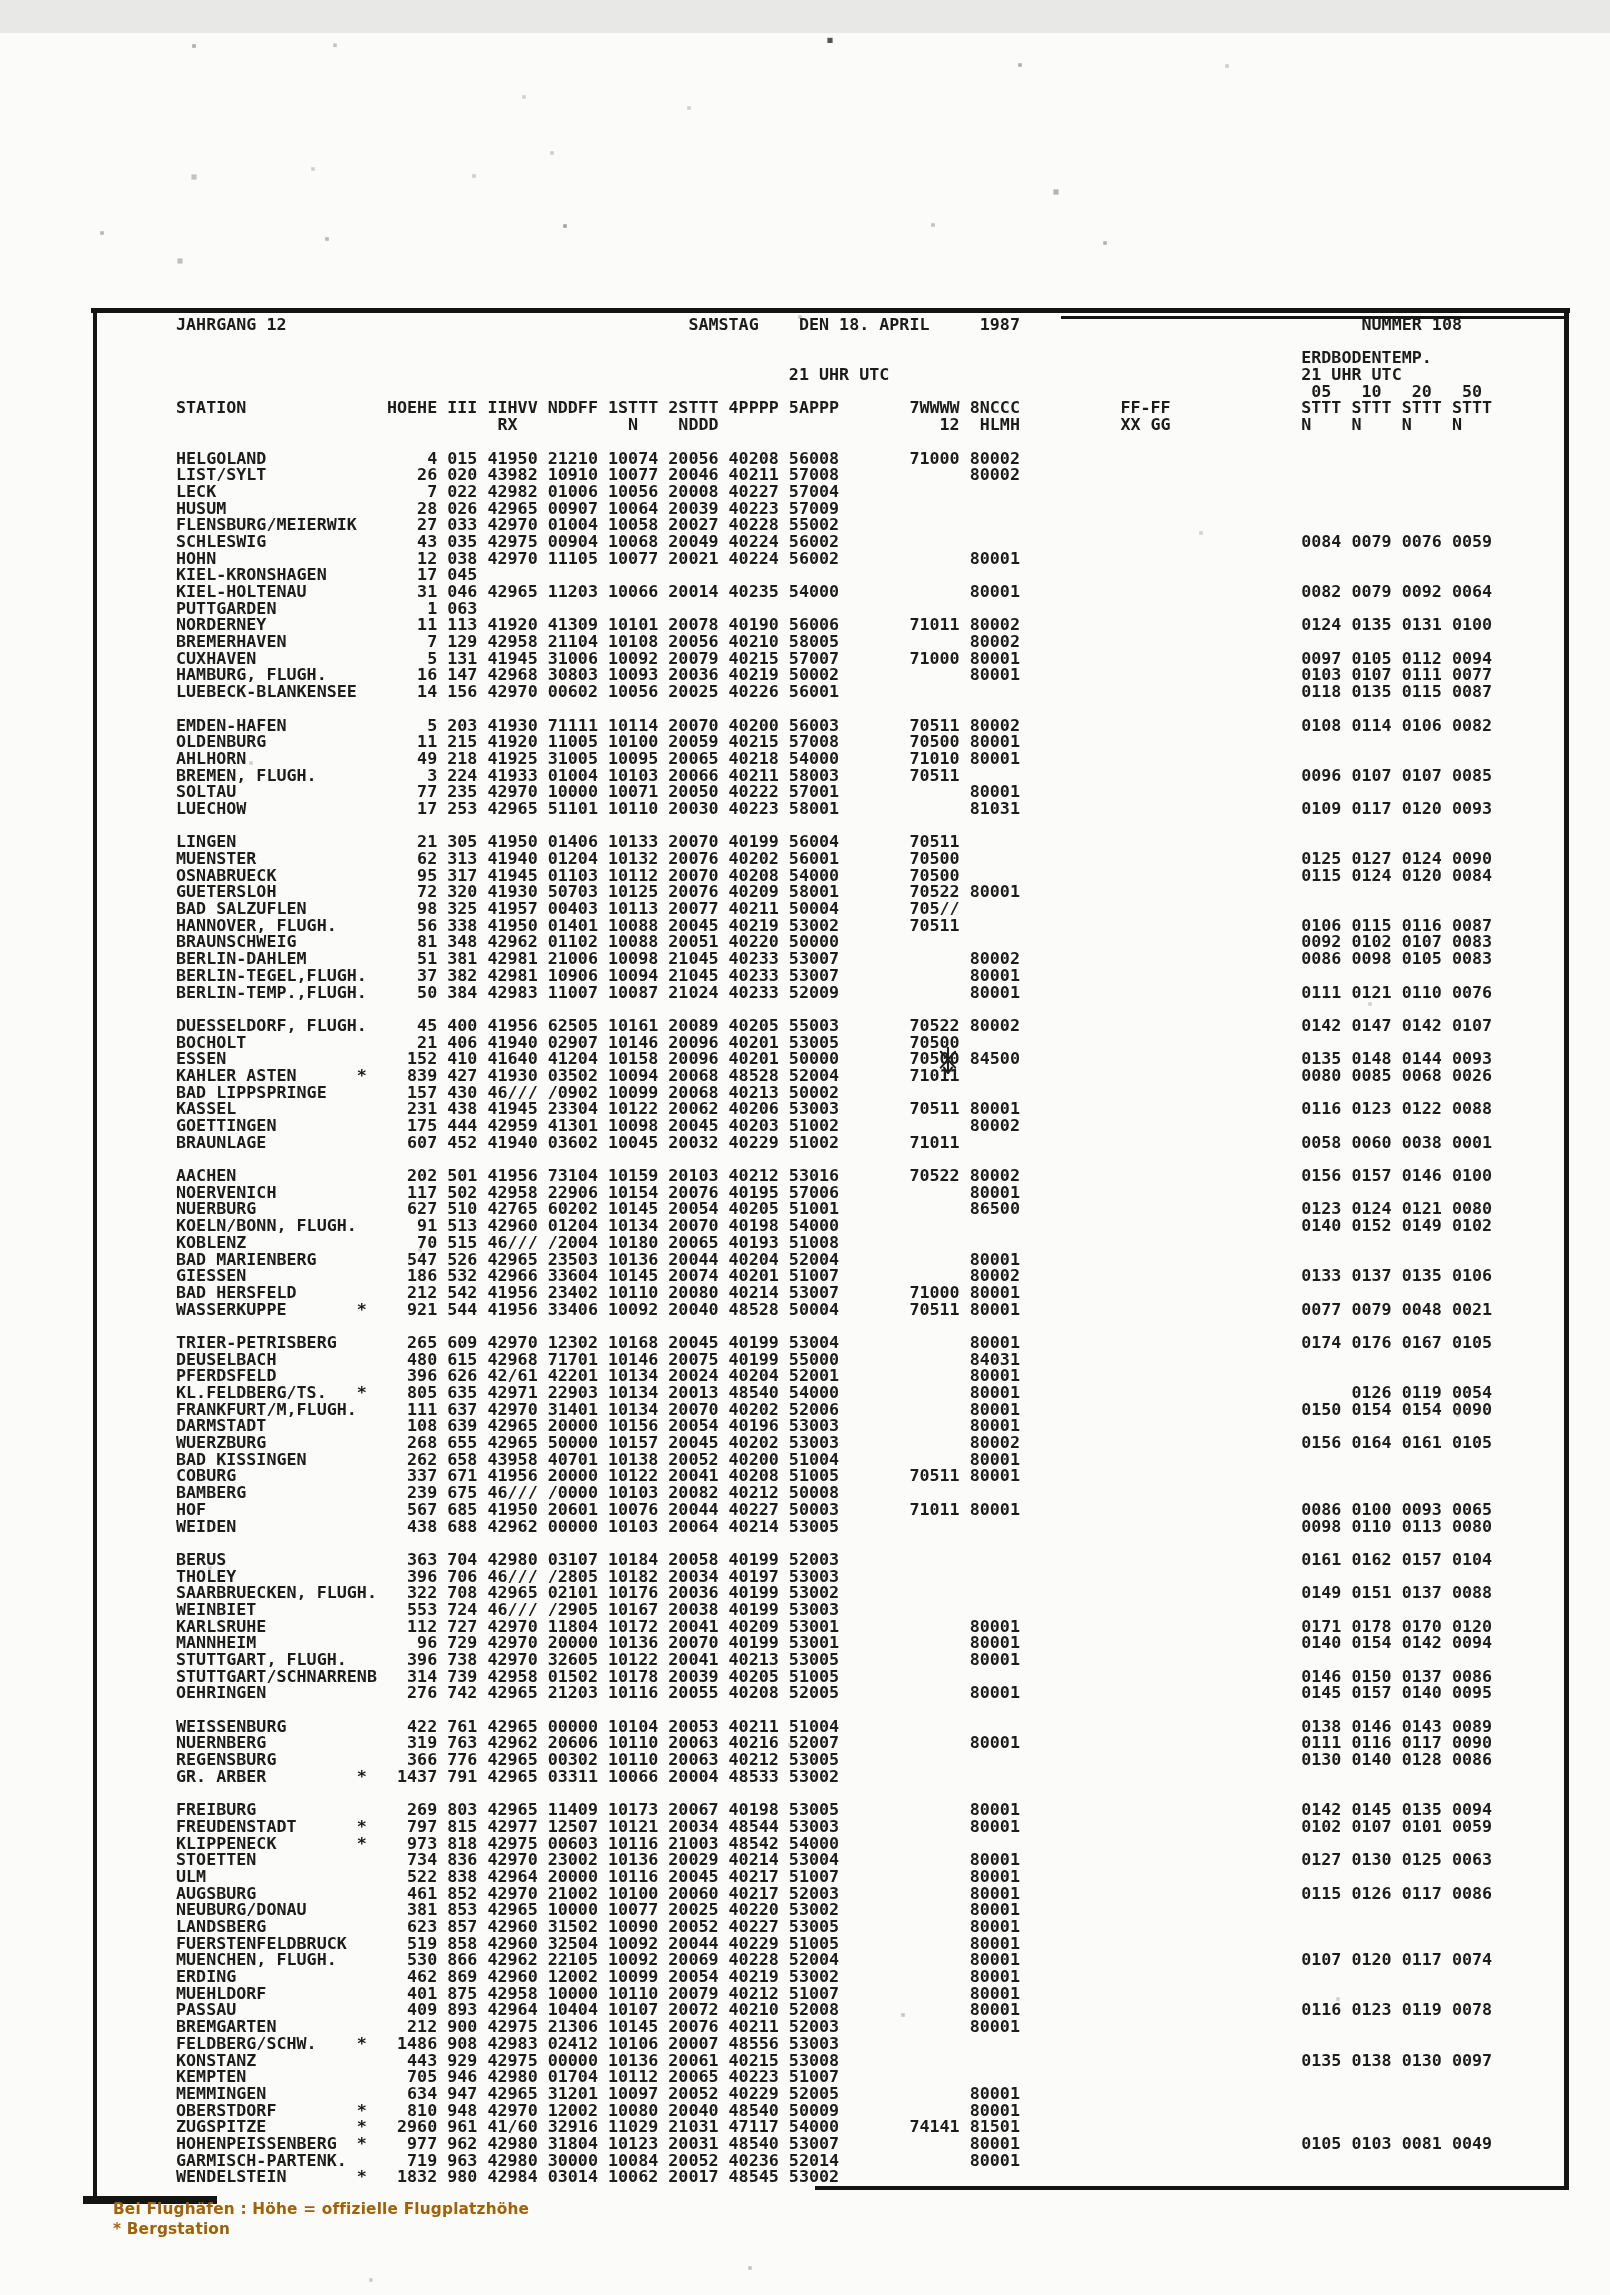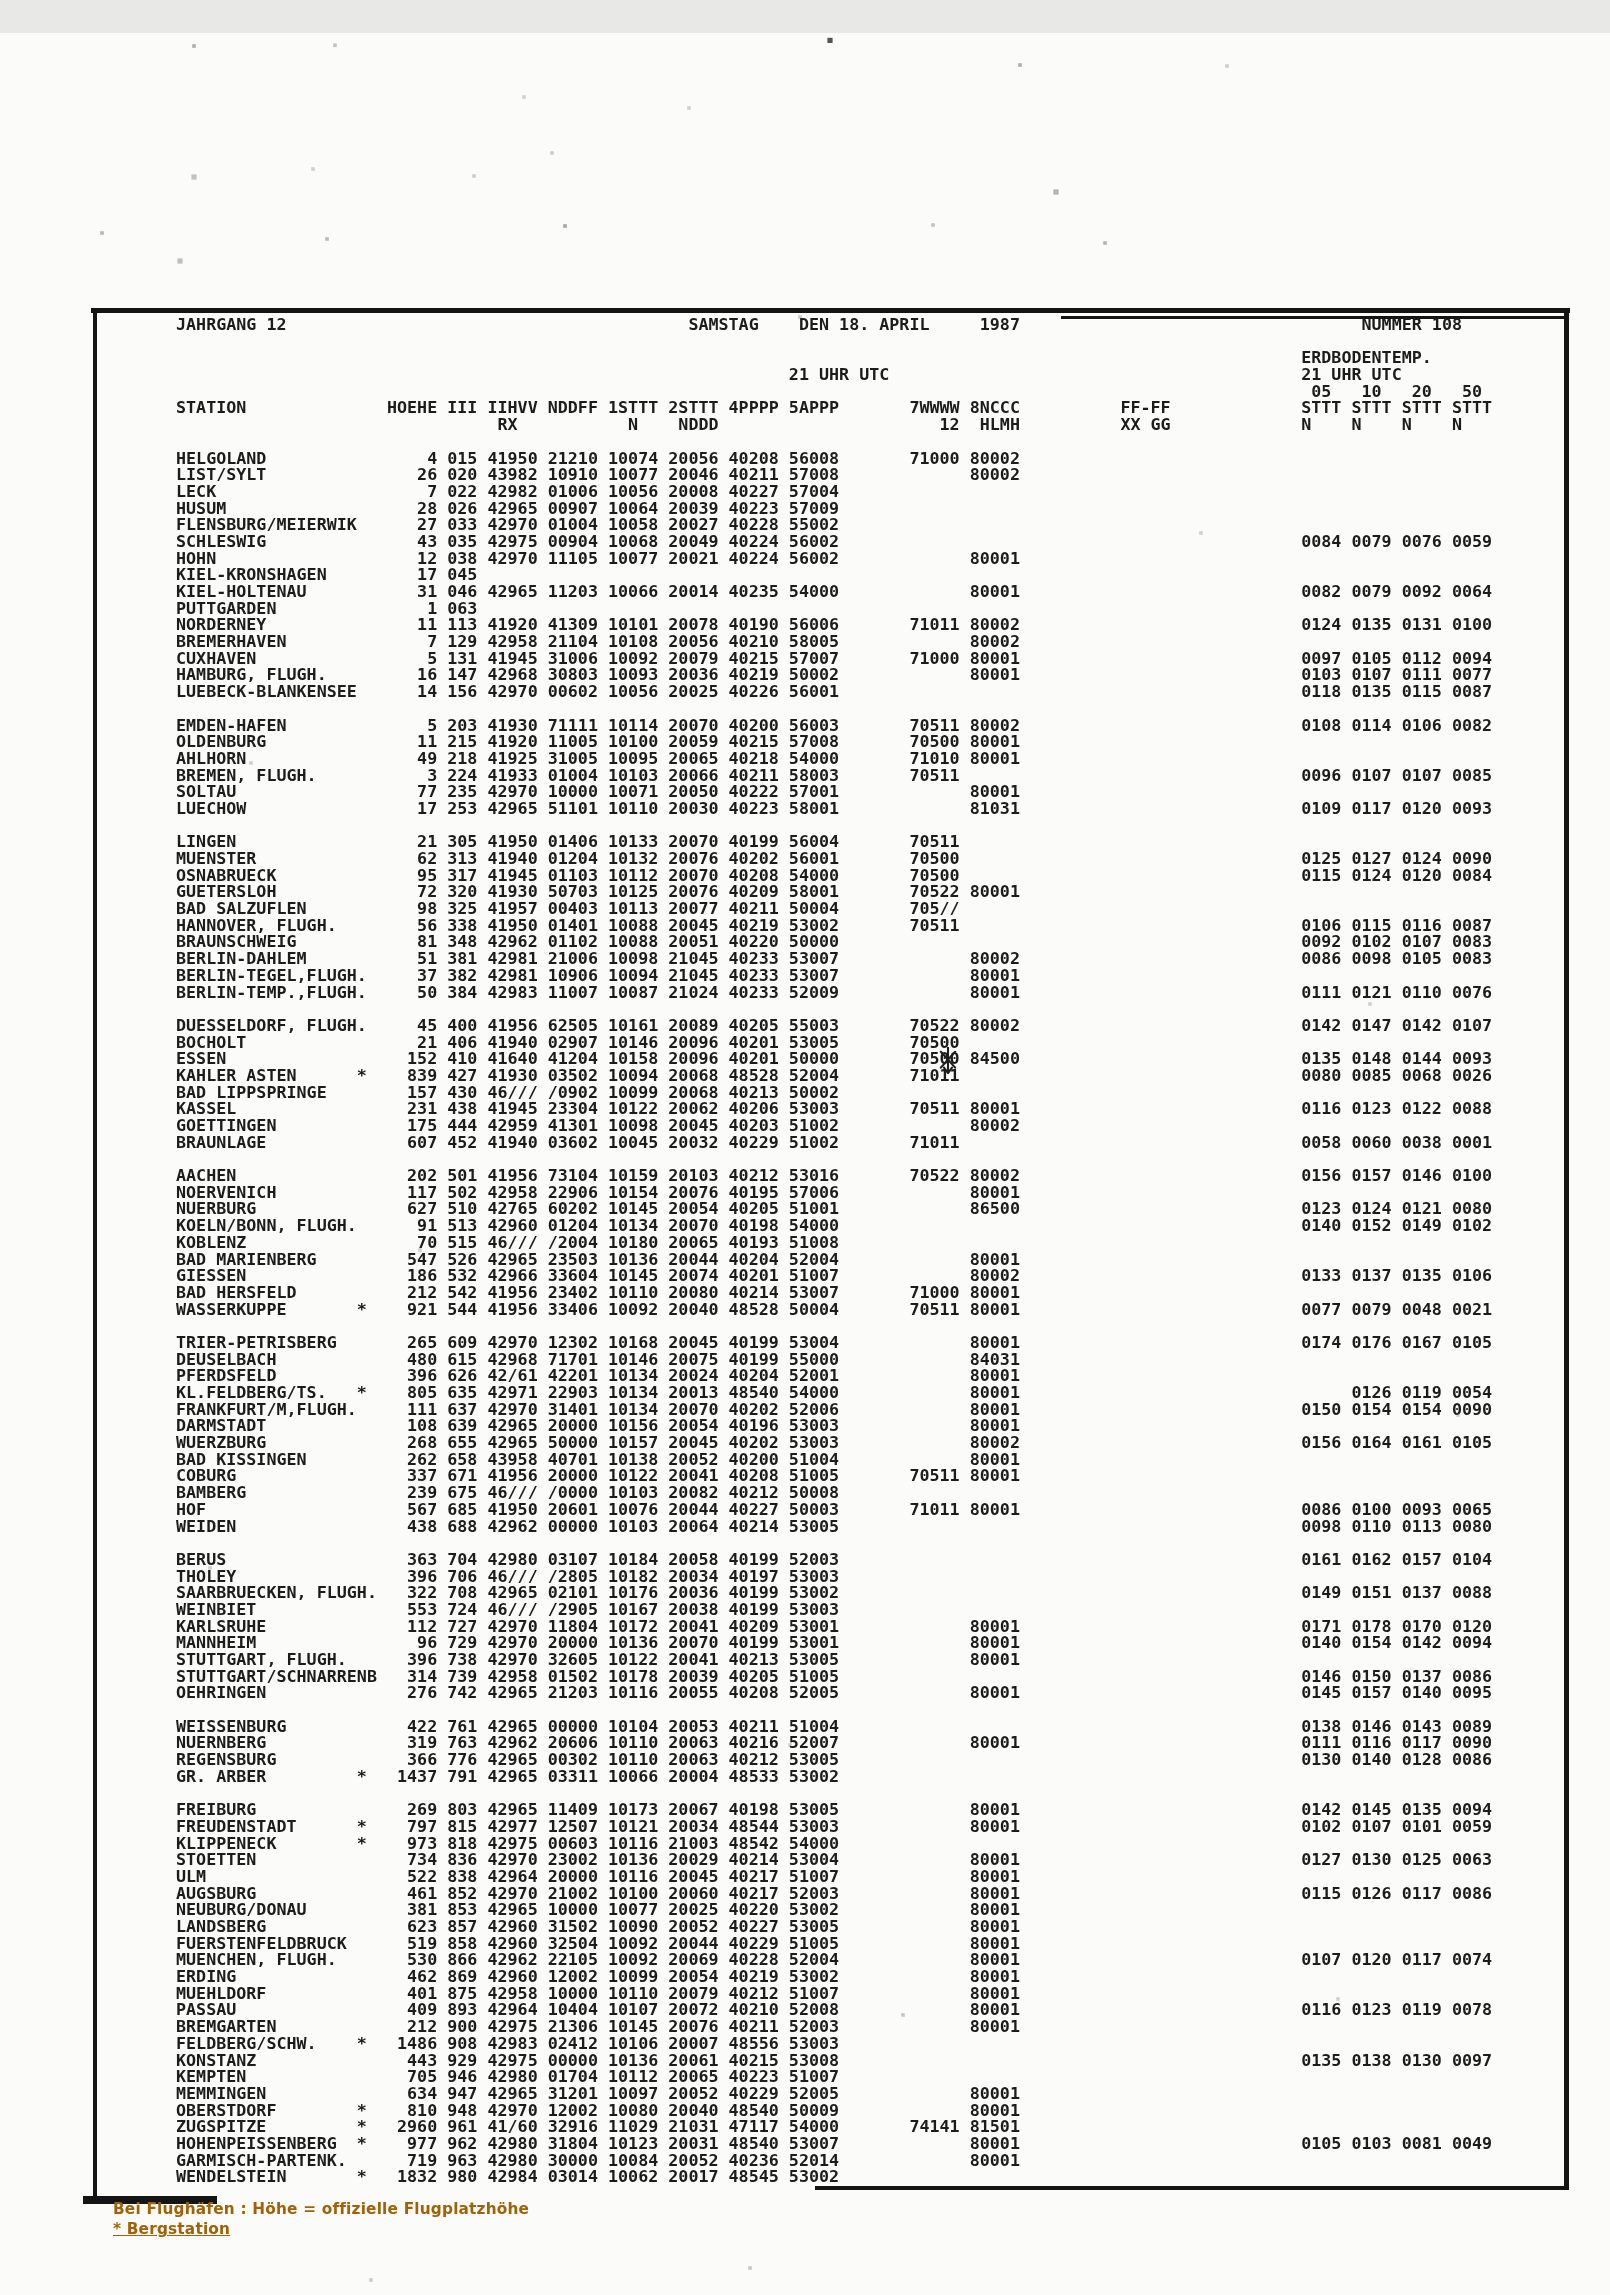--- a/index.html
+++ b/index.html
@@ -18,21 +18,21 @@
          font-size:16.7px;line-height:16.7px;font-weight:700;
          white-space:pre;letter-spacing:0;}
   .ln{height:16.7px;}
   
   #pen-mark{position:absolute;left:936px;top:1014px;}
   
   .footnote{position:absolute;left:113px;color:#a16207;
             font-family:"DejaVu Sans",sans-serif;font-weight:800;
             font-size:15.3px;letter-spacing:0.2px;}
   #footnote-1{top:2167px;}
-  #footnote-2{top:2187px;text-decoration:underline;}
+  #footnote-2{top:2187px;}
   
   #noise{position:absolute;left:0;top:0;width:1.6px;height:1.6px;background:transparent;
     box-shadow:
       829px 6.4px 0 1.6px rgba(30,30,30,.75), 1019px 31px 0 0.8px rgba(60,60,60,.4),
       193px 12px 0 0.8px rgba(80,80,80,.45), 334px 11.3px 0 0.8px rgba(90,90,90,.35),
       1226px 32px 0 0.8px rgba(100,100,100,.3), 523px 63px 0 0.8px rgba(110,110,110,.3),
       688px 74px 0 0.8px rgba(110,110,110,.3), 1055px 158px 0 1.6px rgba(70,70,70,.4),
       101px 199px 0 0.8px rgba(80,80,80,.4), 179px 227px 0 1.6px rgba(80,80,80,.35),
       564px 192px 0 0.8px rgba(60,60,60,.45), 932px 191px 0 0.8px rgba(90,90,90,.35),
       1104px 209px 0 0.8px rgba(70,70,70,.4), 326px 205px 0 0.8px rgba(90,90,90,.4),

